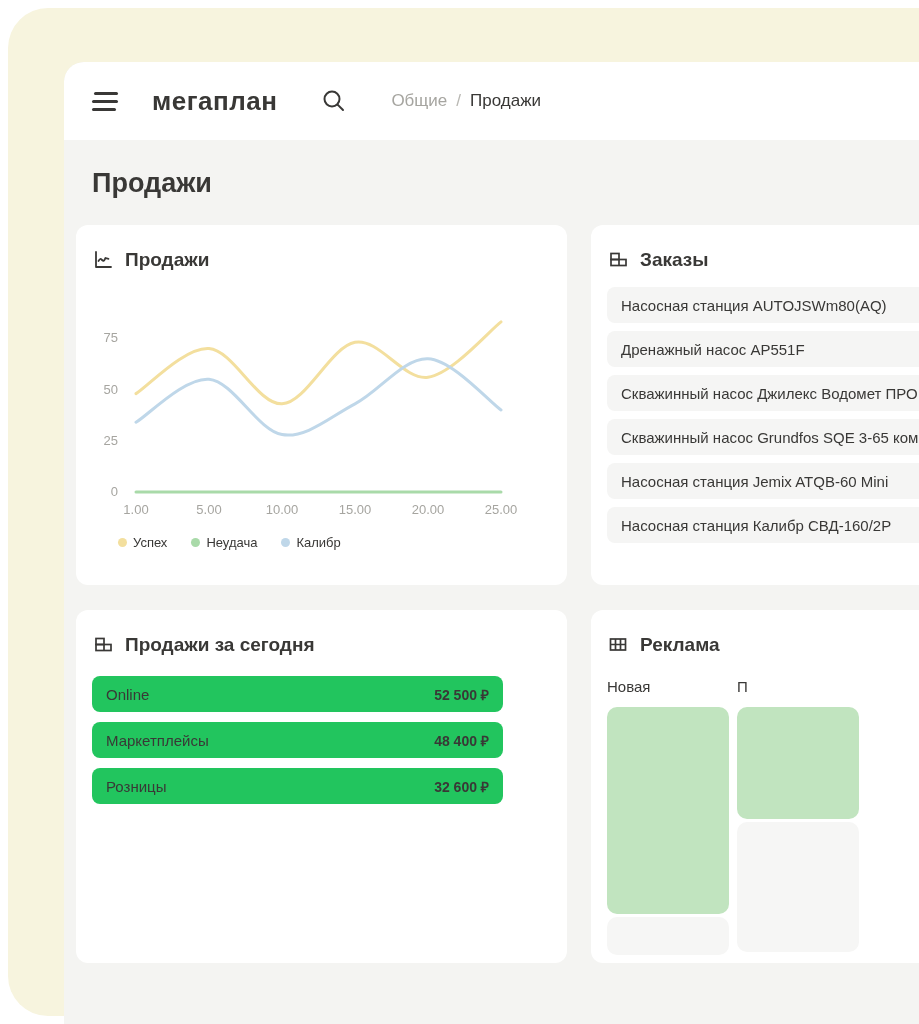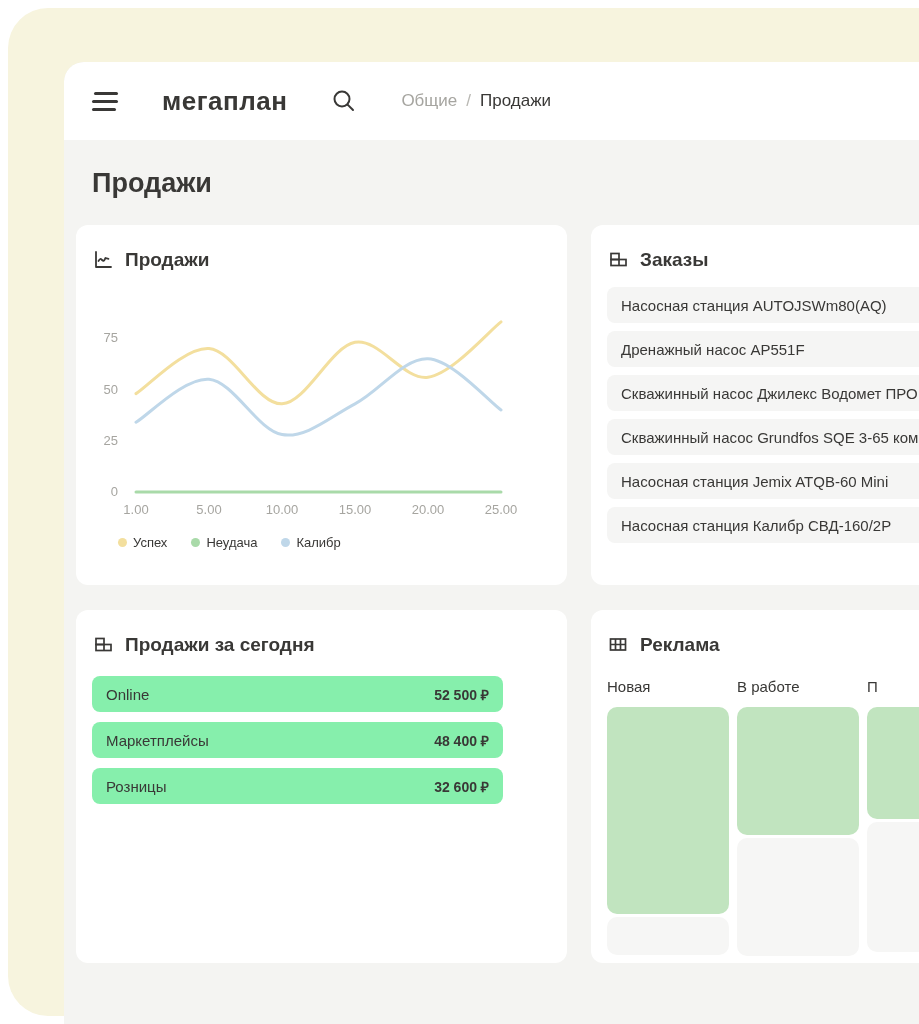--- a/index.html
+++ b/index.html
@@ -13,21 +13,21 @@
     background:#f4f4f2; border-radius:20px 0 0 0; overflow:hidden; }
 
   
   .app-header { height:78px; background:#ffffff; border-radius:20px 0 0 0;
     display:flex; align-items:center; padding-left:28px; }
   .hamburger { width:26px; display:flex; flex-direction:column; gap:5px; cursor:pointer; }
   .hamburger span { display:block; height:3px; border-radius:2px; background:#393836; }
   .hamburger span:nth-child(1){ width:24px; margin-left:2px; }
   .hamburger span:nth-child(2){ width:26px; }
   .hamburger span:nth-child(3){ width:24px; }
-  .logo { font-size:26px; font-weight:bold; letter-spacing:0.5px; margin-left:44px; cursor:pointer; }
+  .logo { font-size:26px; font-weight:bold; letter-spacing:0.5px; margin-left:34px; cursor:pointer; }
   .search-btn { margin-left:44px; cursor:pointer; display:flex; align-items:center; }
   .breadcrumb { margin-left:44px; font-size:17px; display:flex; gap:9px; align-items:flex-end; }
   .crumb-muted { color:#a6a5a0; cursor:pointer; }
   .crumb-sep { color:#b9b8b3; }
   .crumb-current { color:#393836; }
 
   
   .content { padding:28px 0 0 12px; }
   .page-title { font-size:27px; font-weight:bold; margin:0 0 26px 16px; }
 
@@ -45,21 +45,21 @@
   .legend-item { display:flex; align-items:center; gap:6px; font-size:13px; cursor:pointer; }
   .legend-dot { width:9px; height:9px; border-radius:50%; }
 
   
   .orders-list { list-style:none; }
   .orders-list li { height:36px; margin-bottom:8px; background:#f5f5f4; border-radius:8px;
     display:flex; align-items:center; padding:0 14px; font-size:15px; white-space:nowrap; cursor:pointer; }
 
   
   .sales-rows { margin-top:20px; }
-  .sales-row { height:36px; margin:0 48px 10px 0; background:#86efac; border-radius:8px;
+  .sales-row { height:36px; margin:0 48px 10px 0; background:#22c55e; border-radius:8px;
     display:flex; align-items:center; justify-content:space-between; padding:0 14px; cursor:pointer; }
   .sales-label { font-size:15px; }
   .sales-value { font-size:14px; font-weight:bold; }
 
   
   .kanban { display:flex; gap:8px; margin-top:22px; }
   .kanban-col { width:122px; flex:0 0 auto; }
   .kanban-col-label { font-size:15px; margin-bottom:12px; }
   .kanban-block { border-radius:10px; margin-bottom:3px; cursor:pointer; }
 </style>
@@ -198,25 +198,20 @@
           </span>
           <span class="card-title">Реклама</span>
         </div>
         <div class="kanban">
             <div class="kanban-col">
               <div class="kanban-col-label">Новая</div>
               <div class="kanban-block" style="height: 207px; background: rgb(193, 228, 191);"></div>
               <div class="kanban-block" style="height: 38px; background: rgb(246, 246, 245);"></div>
             </div>
             <div class="kanban-col">
-              <div class="kanban-col-label">В работе</div>
-              <div class="kanban-block" style="height: 128px; background: rgb(193, 228, 191);"></div>
-              <div class="kanban-block" style="height: 118px; background: rgb(246, 246, 245);"></div>
-            </div>
-            <div class="kanban-col">
               <div class="kanban-col-label">П</div>
               <div class="kanban-block" style="height: 112px; background: rgb(193, 228, 191);"></div>
               <div class="kanban-block" style="height: 130px; background: rgb(246, 246, 245);"></div>
             </div>
           </div>
       </div>
 
     </div>
   </div>
 </div>

